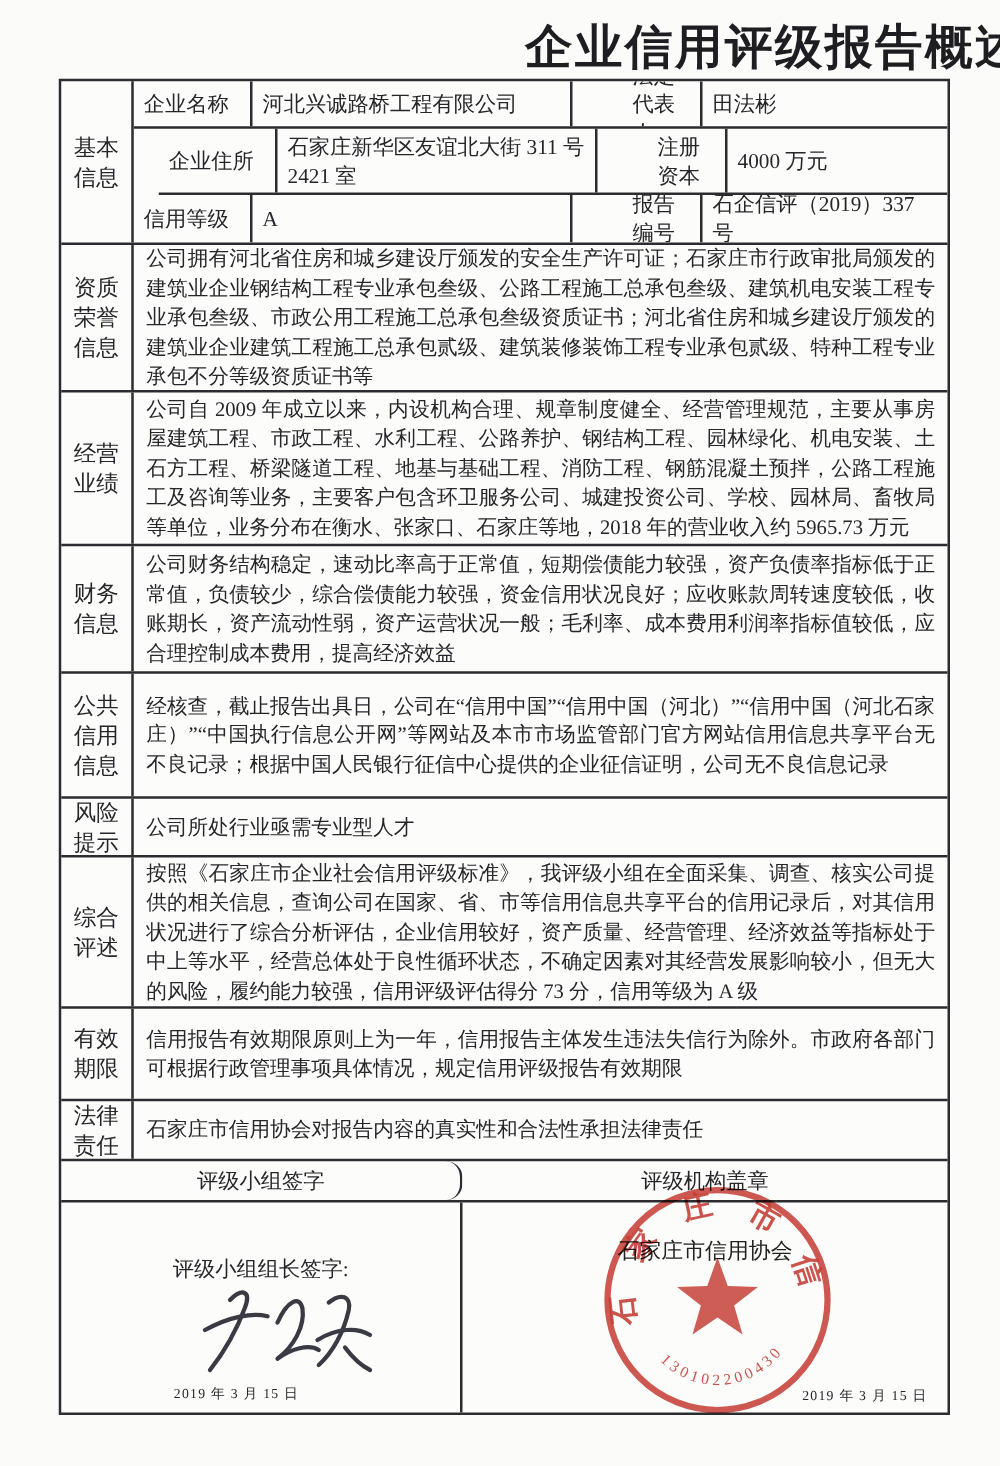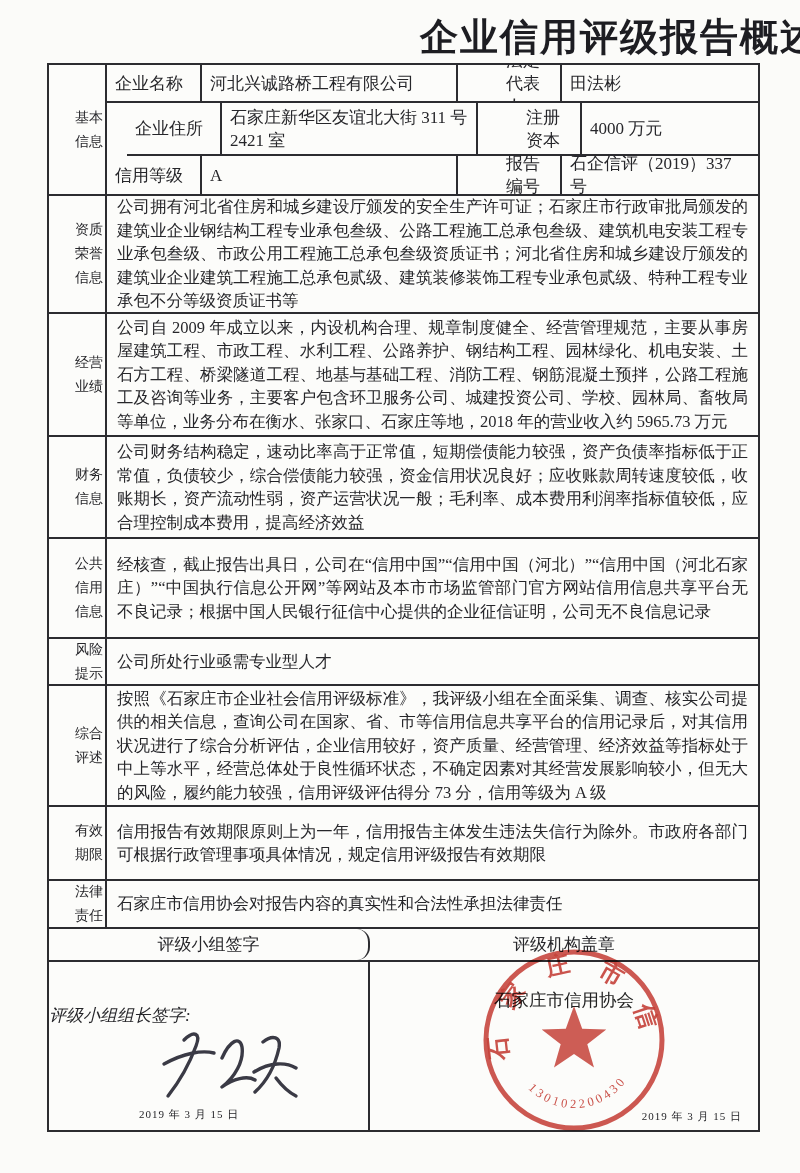--- a/index.html
+++ b/index.html
@@ -18,42 +18,42 @@
     padding-left:20px;
   }
   .doc-table{
     position:absolute;left:47px;top:63px;width:713px;
     border:2px solid #2c2c30;box-sizing:border-box;background:#fcfcfa;
   }
   .trow{display:flex;border-bottom:2px solid #2c2c30;box-sizing:border-box;align-items:stretch;}
   .trow:last-child{border-bottom:none;}
   .cell{box-sizing:border-box;border-right:2px solid #2c2c30;overflow:hidden;}
   .cell.last{border-right:none;}
-  .cat{width:58px;display:flex;align-items:center;justify-content:center;font-size:14px;flex:none;padding-left:24px;}
+  .cat{width:58px;display:flex;align-items:center;justify-content:center;font-size:18px;flex:none;}
   .cat-inner{width:40px;word-break:break-all;text-align:center;line-height:24px;}
   .content{flex:1;padding:2px 10px;font-size:16.5px;line-height:23.5px;text-align:justify;display:flex;align-items:center;}
   .content>span{display:block;width:100%;}
   
   .basic-right{flex:1;display:flex;flex-direction:column;}
   .b-row{display:flex;border-bottom:2px solid #2c2c30;box-sizing:border-box;}
   .b-row.last{border-bottom:none;}
   .b-cell{box-sizing:border-box;border-right:2px solid #2c2c30;display:flex;align-items:center;font-size:17px;padding:2px 8px;overflow:hidden;line-height:23px;}
   .b-cell.last{border-right:none;}
   .b-label{width:95px;flex:none;}
   .b-val1{width:256px;flex:none;}
   .b-label2{width:104px;flex:none;padding-left:48px;}
   .b-val2{flex:1;border-radius:13px;}
   
   .sign-head-cell{display:flex;align-items:center;justify-content:center;font-size:17px;}
   .sh-left{width:321px;flex:none;border-radius:13px;}
   .sh-right{flex:1;}
   .sign-body{height:168px;position:relative;}
   .sb-left{width:321px;flex:none;position:relative;}
   .sb-right{flex:1;position:relative;overflow:visible;padding-left:44px;}
-  .leader-label{position:absolute;top:42px;left:0;width:100%;font-size:17px;font-style:italic;}
+  .leader-label{position:absolute;top:42px;left:0;width:100%;text-align:center;font-size:17px;}
   .sig-svg{position:absolute;left:105px;top:62px;}
   .date{position:absolute;font-size:11px;letter-spacing:1px;}
   .date-left{bottom:8px;left:90px;}
   .date-right{bottom:6px;right:16px;}
   .org-name{position:absolute;top:26px;left:0;width:100%;text-align:center;font-size:17.5px;color:#222;}
   .stamp-wrap{position:absolute;left:104px;top:-22px;width:200px;height:200px;mix-blend-mode:multiply;pointer-events:none;}
   .sig-stroke{stroke:#3a3a45;stroke-width:3.4;fill:none;stroke-linecap:round;stroke-linejoin:round;}
 </style>
 </head>
 <body>

